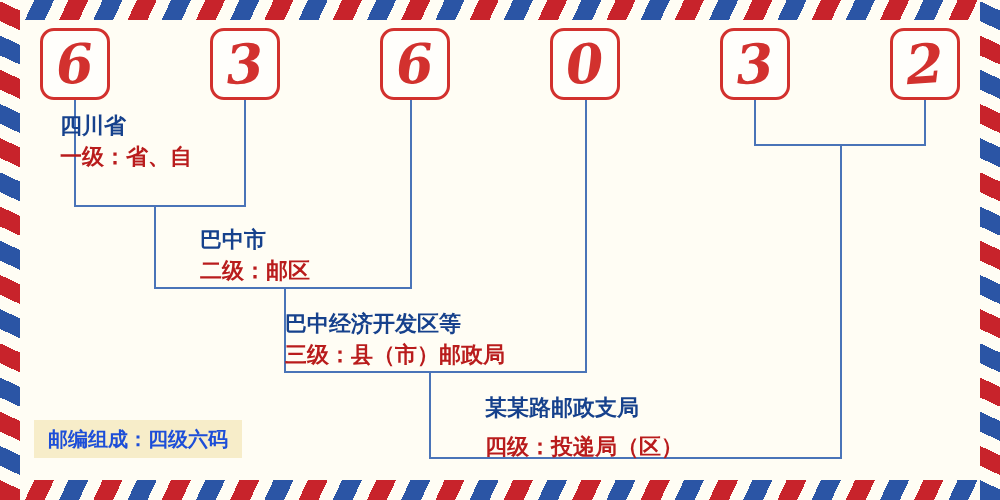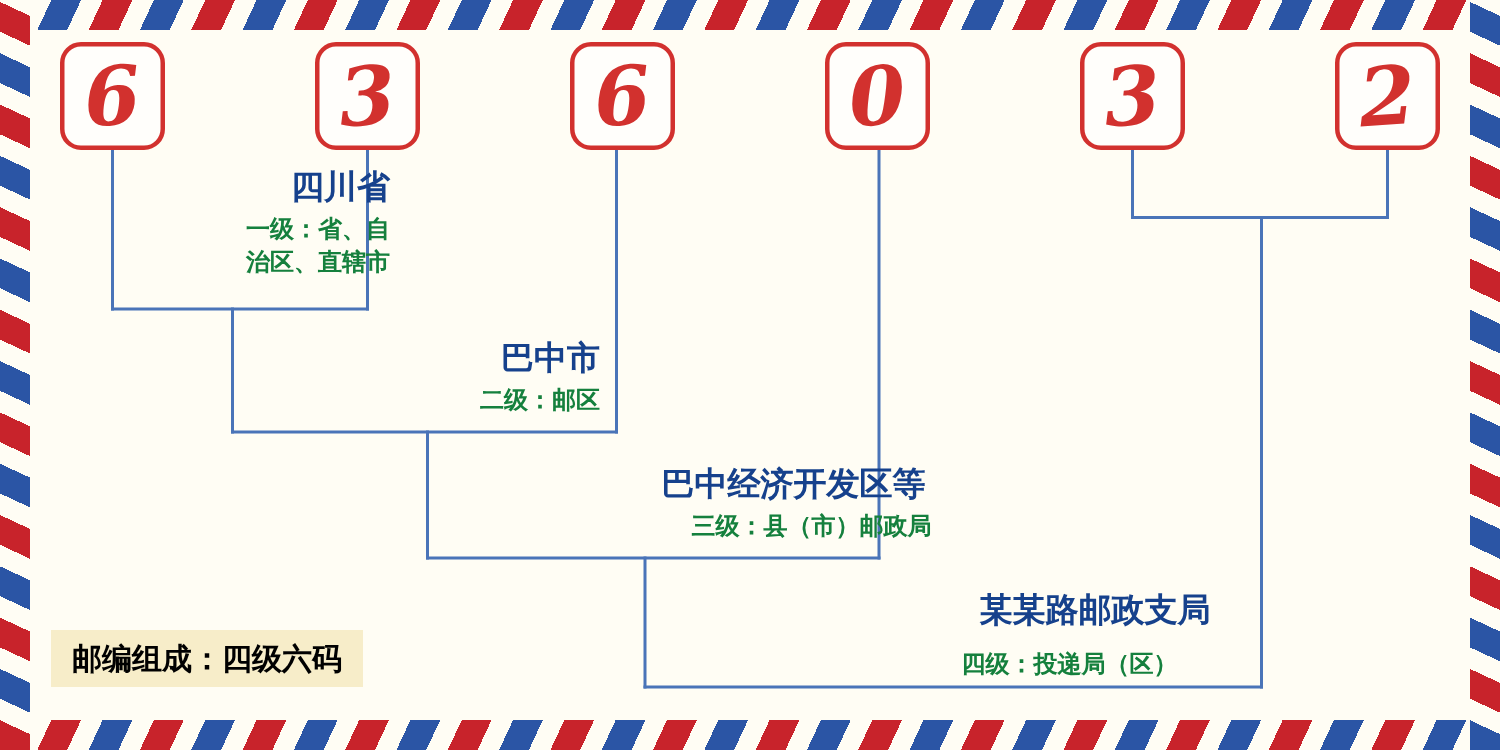--- a/index.html
+++ b/index.html
@@ -56,38 +56,38 @@
   
   .l4-vd{left:429px;top:371px;width:2px;height:88px;}
   .l4-h {left:429px;top:457px;width:413px;height:2px;}
   .l4-vu{left:840px;top:144px;width:2px;height:315px;}
   
   .d-v1{left:754px;top:100px;width:2px;height:46px;}
   .d-v2{left:924px;top:100px;width:2px;height:46px;}
   .d-h {left:754px;top:144px;width:172px;height:2px;}
 
   
-  .lbl{position:absolute;text-align:right;z-index:4;}
+  .lbl{position:absolute;text-align:left;z-index:4;}
   .title{font-weight:bold;color:#16418c;font-size:22px;line-height:1.25;}
-  .desc{color:#15803d;font-weight:bold;font-size:16px;line-height:1.35;}
+  .desc{color:#b91c1c;font-weight:bold;font-size:22px;line-height:1.35;}
 
   .lv1-title{left:60px;top:112px;width:200px;}
   .lv1-desc {left:60px;top:142px;width:200px;}
   .lv2-title{left:200px;top:226px;width:200px;}
   .lv2-desc {left:200px;top:256px;width:200px;}
   .lv3-title{left:285px;top:310px;width:332px;}
   .lv3-desc {left:285px;top:340px;width:336px;}
-  .lv4-title{left:507px;top:394px;width:300px;}
+  .lv4-title{left:485px;top:394px;width:300px;}
   .lv4-desc {left:485px;top:432px;width:300px;}
   .dl-title {left:765px;top:106px;width:150px;}
 
   
   .badge{
     position:absolute;left:34px;top:420px;z-index:4;
-    background:#f7edc9;color:#000000;font-weight:bold;
+    background:#f7edc9;color:#1d4ed8;font-weight:bold;
     font-size:20px;padding:7px 14px;line-height:1.2;
   }
 </style>
 </head>
 <body>
 
 <div class="envelope">
 
   <div class="stripe top"></div>
   <div class="stripe bottom"></div>
@@ -129,21 +129,20 @@
   <div class="line l4-h"></div>
   <div class="line l4-vu"></div>
 
   <div class="line d-v1"></div>
   <div class="line d-v2"></div>
   <div class="line d-h"></div>
 
   <div class="lbl title lv1-title">四川省</div>
   <div class="lbl desc  lv1-desc">
     <div>一级：省、自</div>
-    <div>治区、直辖市</div>
   </div>
 
   <div class="lbl title lv2-title">巴中市</div>
   <div class="lbl desc  lv2-desc">二级：邮区</div>
 
   <div class="lbl title lv3-title">巴中经济开发区等</div>
   <div class="lbl desc  lv3-desc">三级：县（市）邮政局</div>
 
   <div class="lbl title lv4-title">某某路邮政支局</div>
   <div class="lbl desc  lv4-desc">四级：投递局（区）</div>

